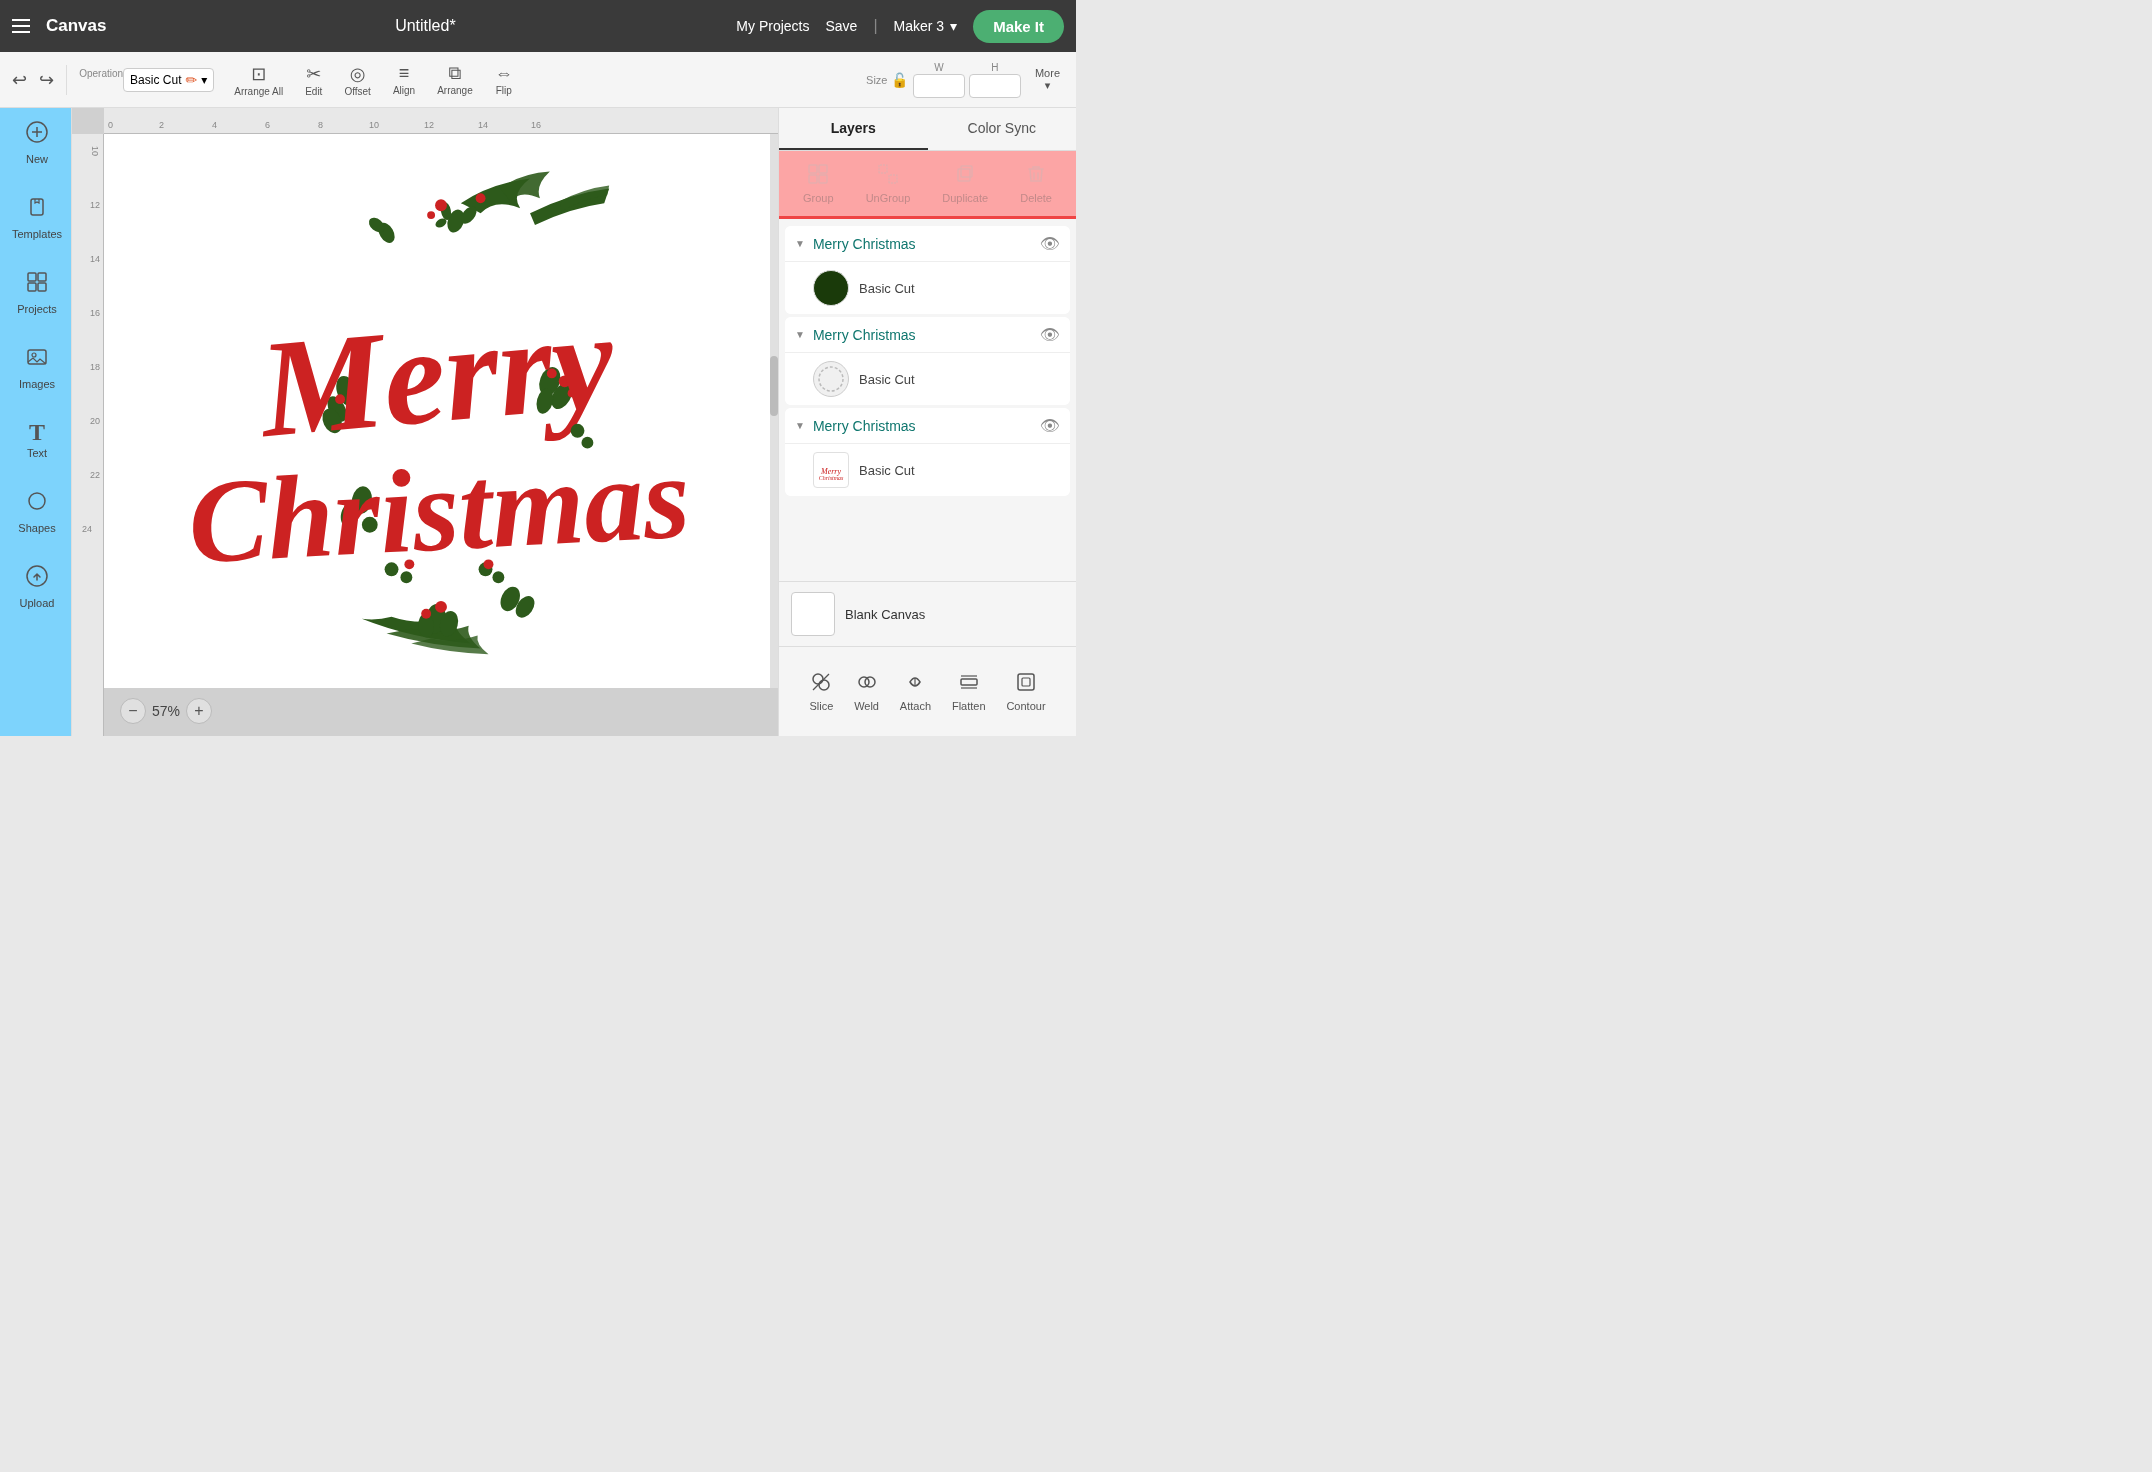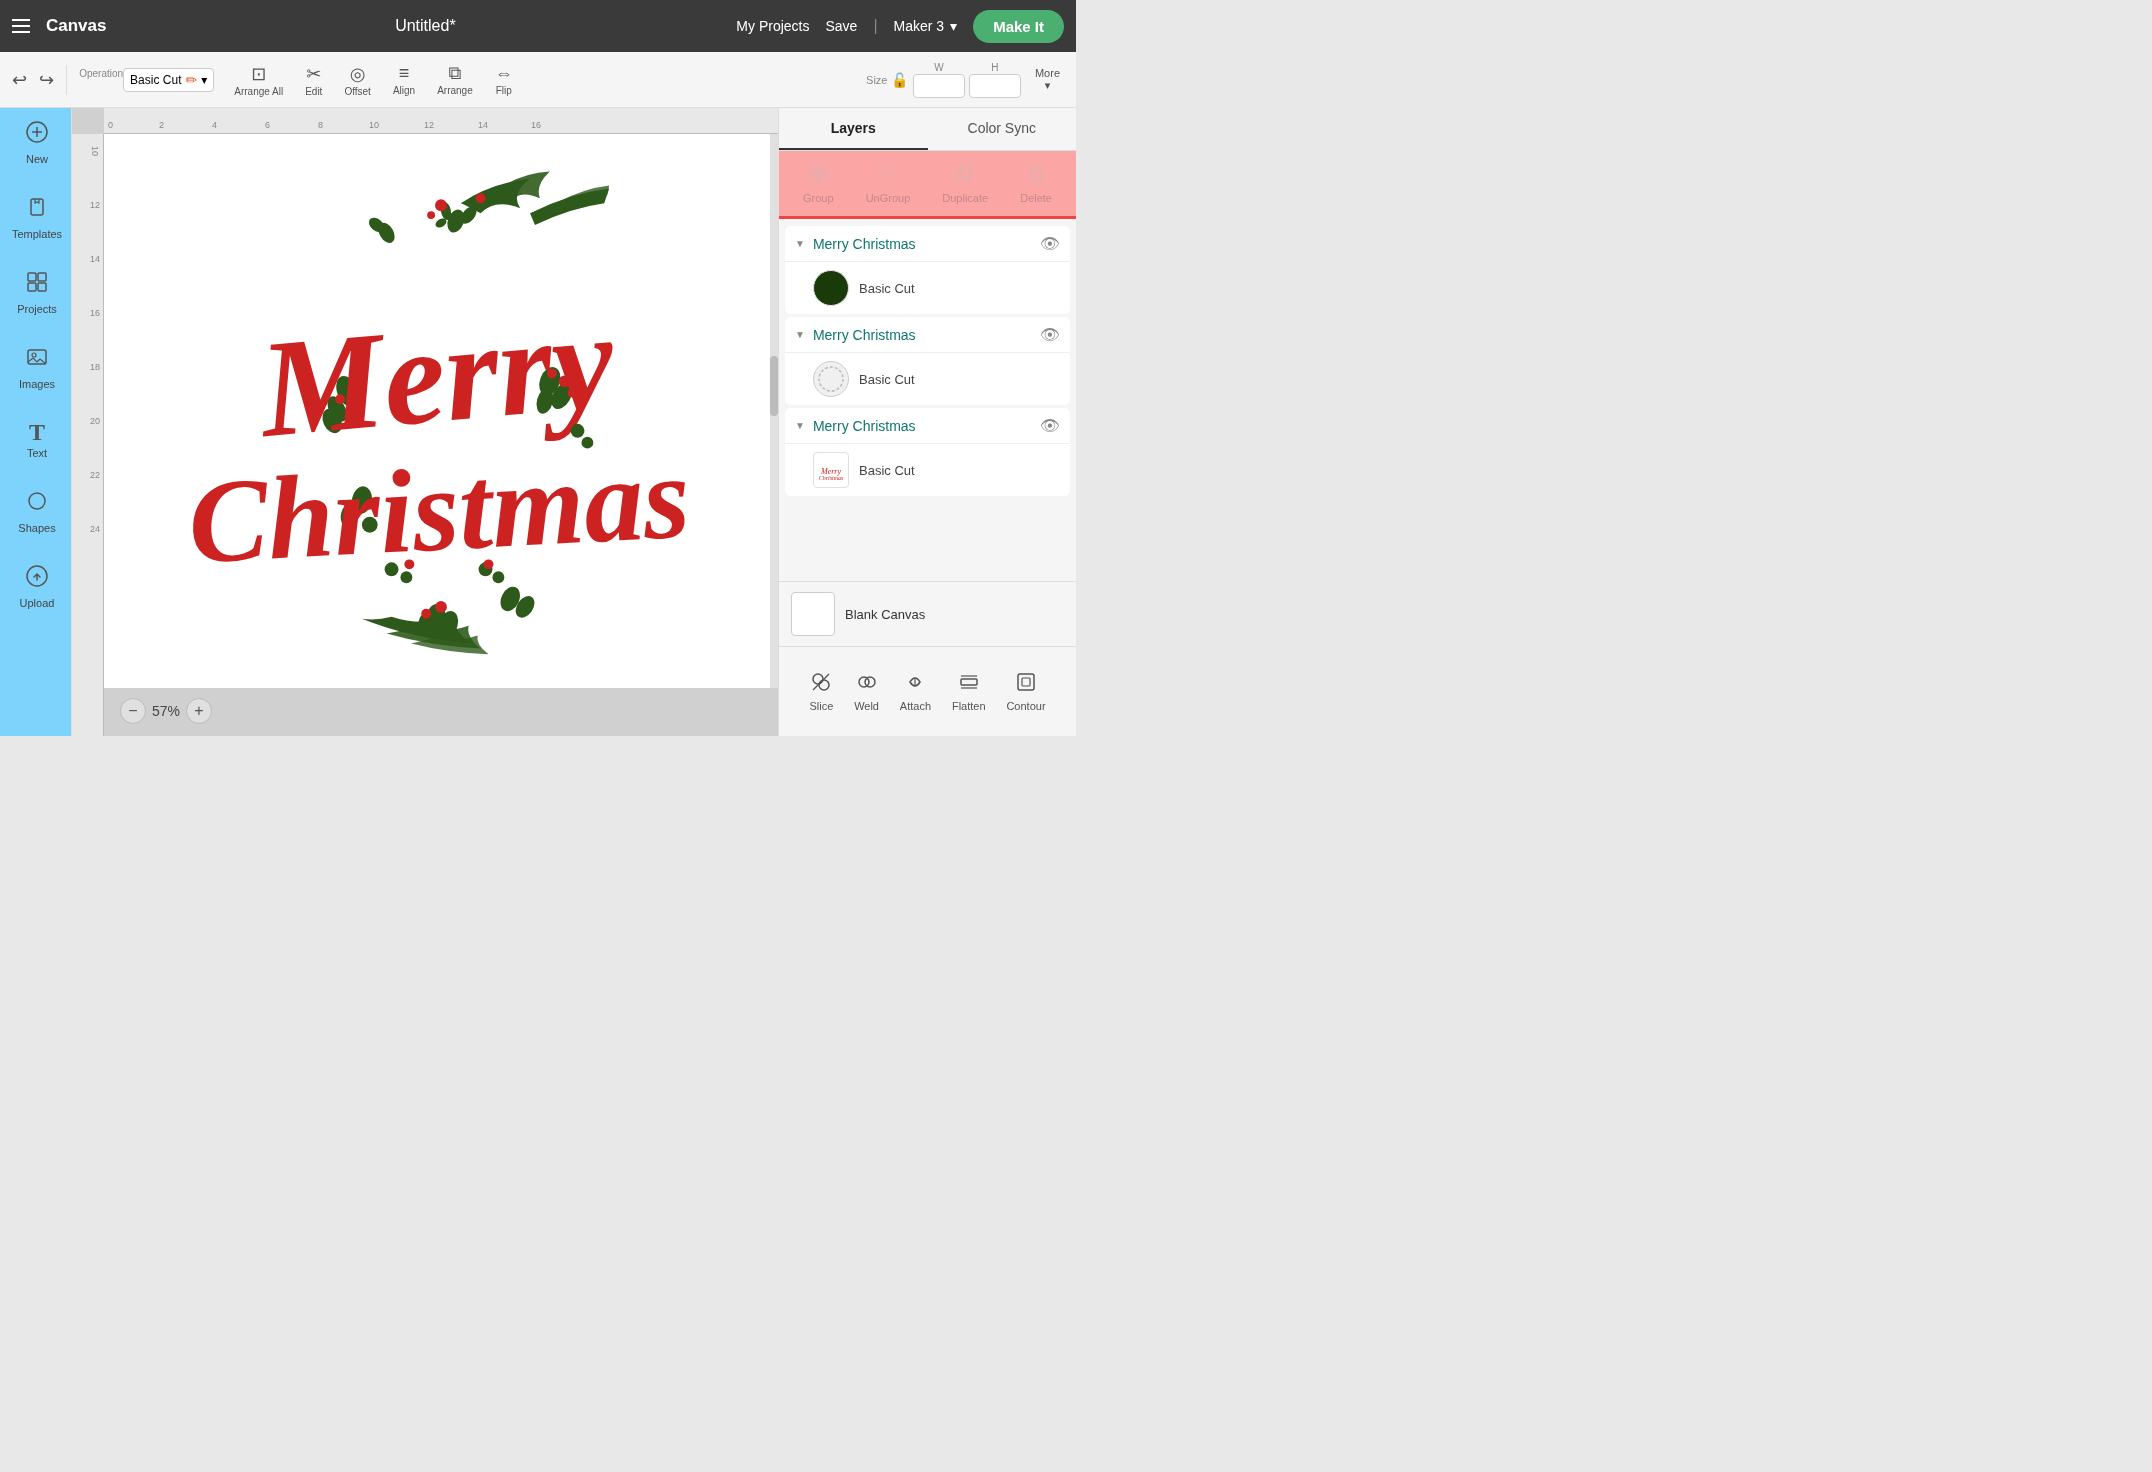--- a/index.html
+++ b/index.html
@@ -299,21 +299,21 @@
     </div>
 
     <div class="ruler-left">
       <span class="ruler-number" style="top:12px; right:3px; writing-mode:vertical-rl;">10</span>
       <span class="ruler-number" style="top:66px; right:3px;">12</span>
       <span class="ruler-number" style="top:120px; right:3px;">14</span>
       <span class="ruler-number" style="top:174px; right:3px;">16</span>
       <span class="ruler-number" style="top:228px; right:3px;">18</span>
       <span class="ruler-number" style="top:282px; right:3px;">20</span>
       <span class="ruler-number" style="top:336px; right:3px;">22</span>
-      <span class="ruler-number" style="top:390px; right:3px;">24</span>
+      <span class="ruler-number" style="top:390px; right:11px;">24</span>
     </div>
 
     <div class="canvas-content">
 
       <svg class="xmas-svg" viewBox="0 0 500 560" xmlns="http://www.w3.org/2000/svg">
 
         <g fill="#2d5a1b">
 
           <ellipse cx="250" cy="90" rx="6" ry="4" transform="rotate(-30 250 90)"></ellipse>
           <path d="M270 70 Q300 50 340 45 Q320 60 330 75 Q305 65 290 80 Q275 72 270 70Z"></path>

